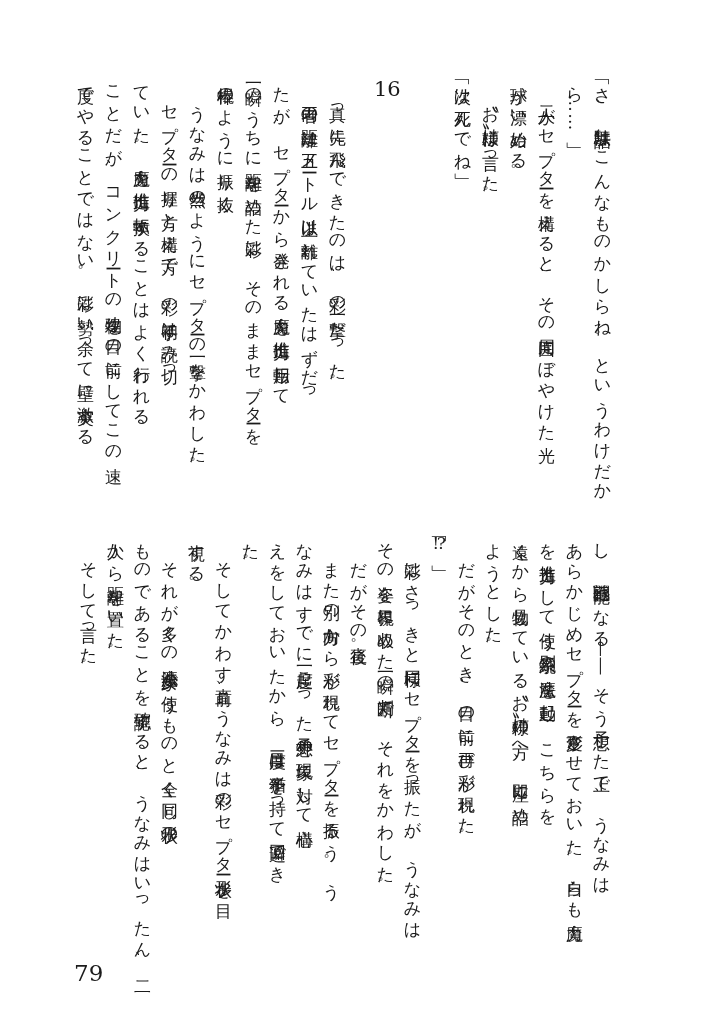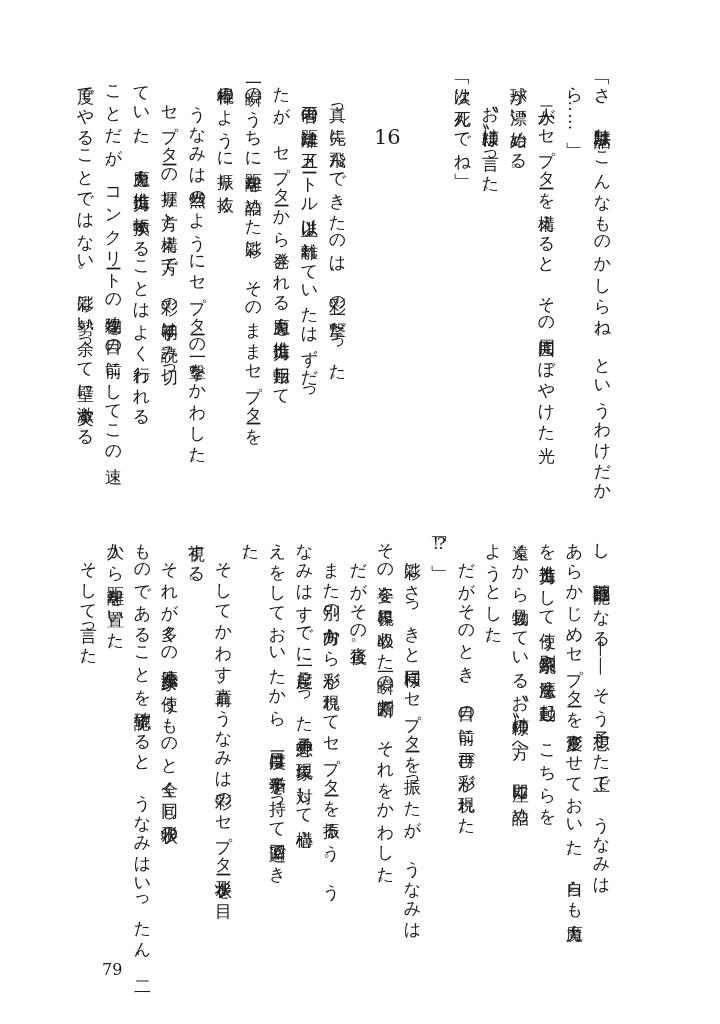--- a/index.html
+++ b/index.html
@@ -25,29 +25,27 @@
   .vband .line.indent { text-indent: 19px; }
   #band-top-right  { top: 74px;  right: 103px; height: 452px; line-height: 28px; }
   #band-top-left   { top: 74px;  right: 368px; height: 452px; line-height: 28px; }
   #band-bottom     { top: 531px; right: 105px; height: 470px; line-height: 27px; }
   .section-number {
     position: absolute;
     top: 79px;
     left: 374px;
     font-size: 21px;
     line-height: 1;
-    margin-top: 48px;
   }
   .page-number {
     position: absolute;
     top: 962px;
     left: 74px;
-    font-size: 16px;
+    font-size: 23px;
     line-height: 1;
-    margin-left: 28px;
   }
 </style>
 </head>
 <body>
 
 <div class="page">
 
   <div class="section-number">16</div>
 
   <div id="band-top-right" class="vband">

